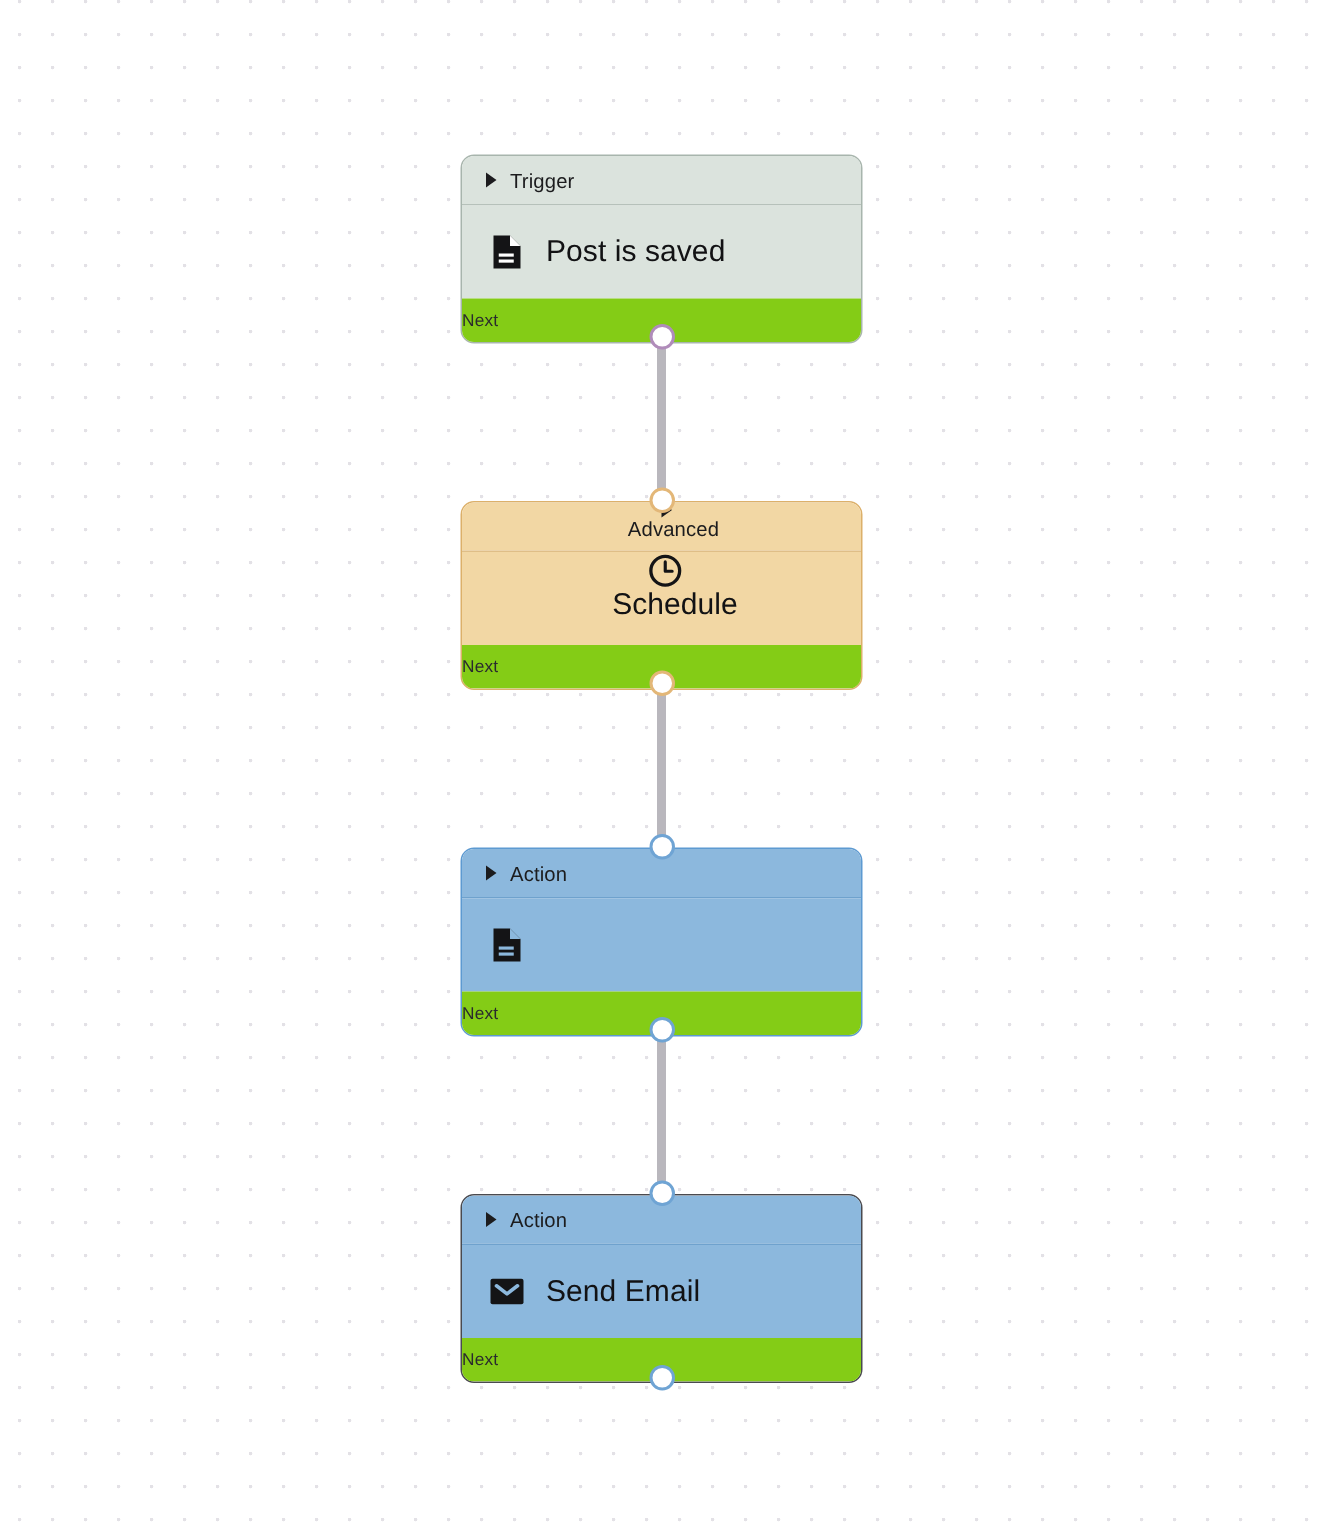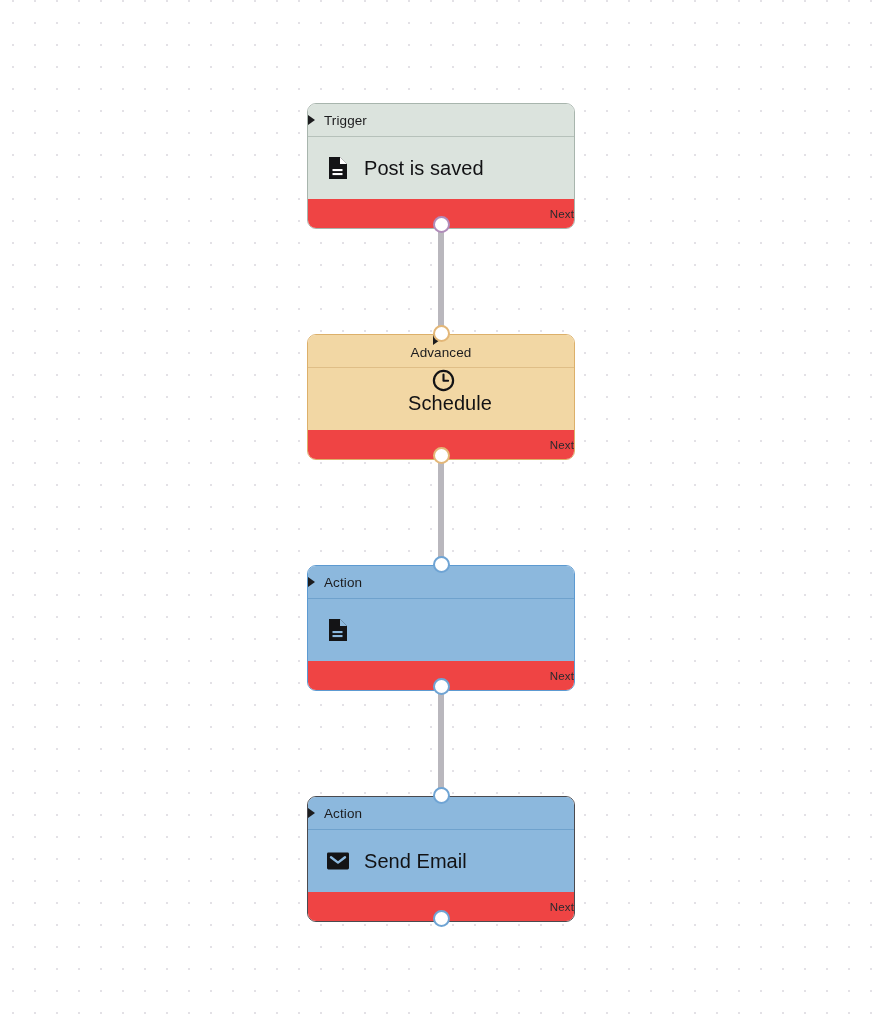--- a/index.html
+++ b/index.html
@@ -57,21 +57,21 @@
     box-sizing: border-box;
     border-radius: 9px;
     background: #ffffff;
     overflow: hidden;
     z-index: 4;
   }
   .node-head {
     height: 32px;
     display: flex;
     align-items: center;
-    padding-left: 0;
+    padding-left: 16px;
     box-sizing: border-box;
   }
   .disclosure {
     width: 0;
     height: 0;
     border-left: 7px solid #1c1c1e;
     border-top: 5px solid transparent;
     border-bottom: 5px solid transparent;
     margin-right: 9px;
     flex: none;
@@ -103,24 +103,24 @@
     justify-content: center;
   }
   .node-title {
     font-size: 20px;
     color: #121214;
     letter-spacing: 0.05px;
     white-space: nowrap;
   }
   .node-foot {
     height: 29px;
-    background: #ef4444;
-    display: flex;
-    align-items: center;
-    justify-content: flex-end;
+    background: #84cc16;
+    display: flex;
+    align-items: center;
+    justify-content: flex-start;
   }
   .foot-label {
     font-size: 11.5px;
     color: #2a2a2e;
     letter-spacing: 0.15px;
   }
 
   
   .node.trigger          { border: 1.4px solid #a8b5ad; }
   .node.trigger .node-head,

